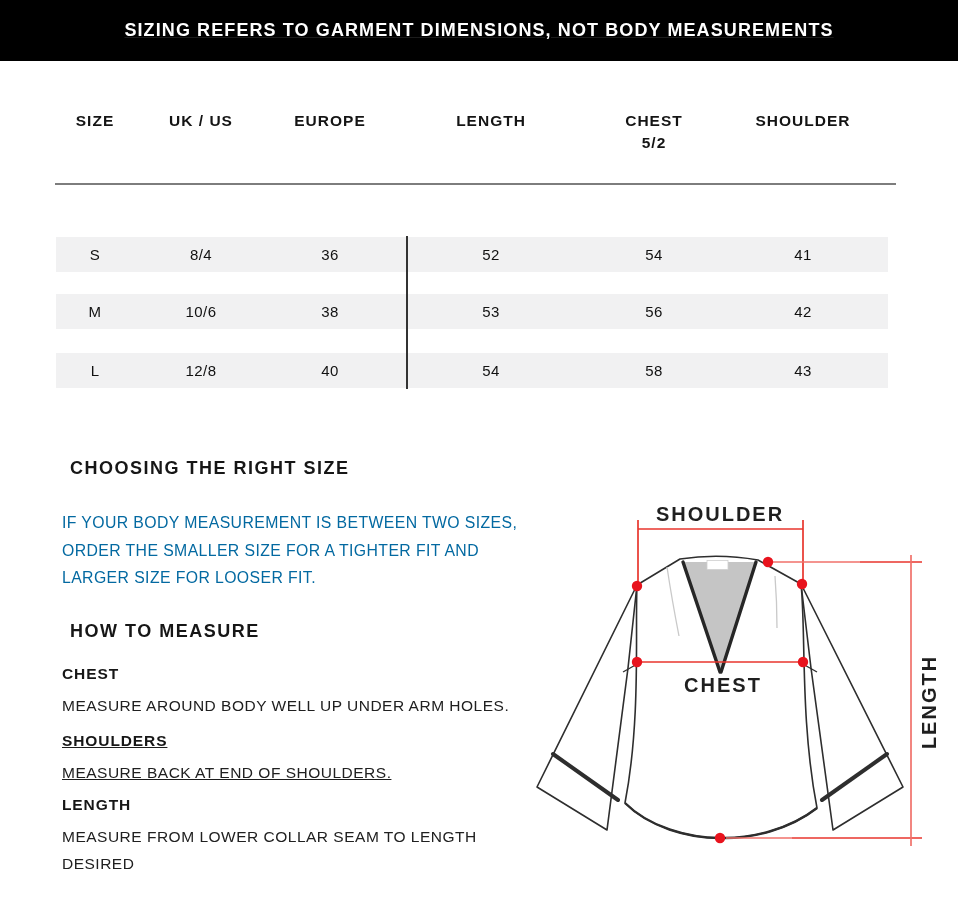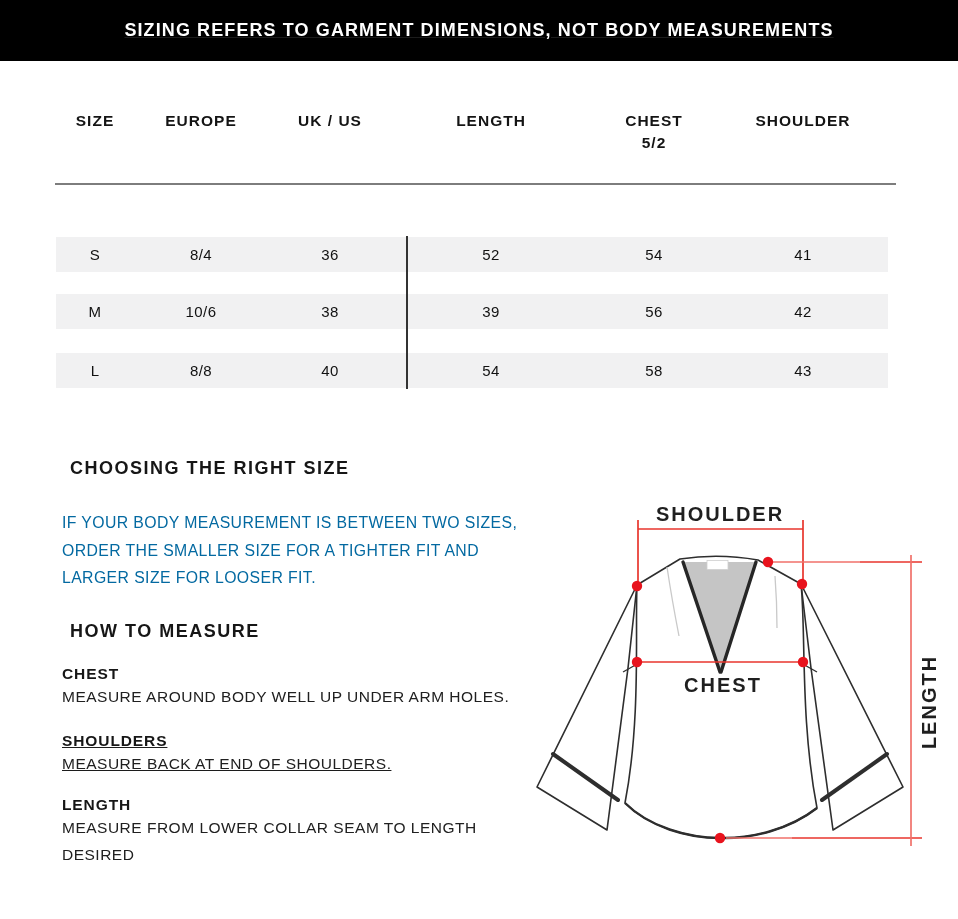--- a/index.html
+++ b/index.html
@@ -28,21 +28,21 @@
   .vdivider{position:absolute;left:406px;top:236px;width:2px;height:153px;background:#333;}
 
   .sec-title{position:absolute;left:70px;font-size:18px;font-weight:700;letter-spacing:1.5px;color:#161616;}
   .choosing-title{top:458px;}
   .choosing-body{position:absolute;left:62px;top:509px;font-size:15.8px;letter-spacing:.4px;
     line-height:27.5px;color:#0369a1;}
   .howto-title{top:621px;}
   .measure-item{position:absolute;left:62px;width:470px;}
   .mi-chest{top:665px;} .mi-shoulders{top:732px;text-decoration:underline;} .mi-length{top:796px;}
   .mi-label{font-size:15.5px;font-weight:700;letter-spacing:.9px;color:#161616;}
-  .mi-desc{font-size:15.5px;letter-spacing:.5px;line-height:27px;color:#202020;max-width:462px;}
+  .mi-desc{margin-top:9px;font-size:15.5px;letter-spacing:.5px;line-height:27px;color:#202020;max-width:462px;}
 
   .diagram{position:absolute;left:530px;top:490px;width:428px;height:410px;}
   .garment{fill:#ffffff;stroke:var(--outline_dark,#2e2e2e);stroke-width:1.6;stroke-linejoin:round;}
   .thickline{stroke:var(--outline_dark,#2e2e2e);stroke-width:4;fill:none;stroke-linecap:round;}
   .thinline{stroke:var(--outline_dark,#2e2e2e);stroke-width:1.4;fill:none;}
   .hemline{stroke:var(--outline_dark,#2e2e2e);stroke-width:2.4;fill:none;}
   .crease{stroke:#c9c9c9;stroke-width:1.3;fill:none;}
   .collar{fill:var(--collar_gray,#c5c5c5);stroke:none;}
   .collar-edge{stroke:#262626;stroke-width:3.4;stroke-linecap:round;}
   .tag{fill:#ffffff;stroke:#cfcfcf;stroke-width:.8;}
@@ -54,22 +54,22 @@
 </style>
 </head>
 <body>
 
 <div class="banner">
   <span>SIZING REFERS TO GARMENT DIMENSIONS, NOT BODY MEASUREMENTS</span>
 </div>
 
 <div class="thead">
   <div class="th">SIZE</div>
+  <div class="th">UK / US</div>
   <div class="th">EUROPE</div>
-  <div class="th">UK / US</div>
   <div class="th">LENGTH</div>
   <div class="th">
     <div>CHEST</div>
     <div>5/2</div>
   </div>
   <div class="th">SHOULDER</div>
 </div>
 
 <div class="rule"></div>
 
@@ -78,27 +78,27 @@
   <div class="td">8/4</div>
   <div class="td">36</div>
   <div class="td">52</div>
   <div class="td">54</div>
   <div class="td">41</div>
 </div>
 <div class="trow row-m">
   <div class="td">M</div>
   <div class="td">10/6</div>
   <div class="td">38</div>
-  <div class="td">39</div>
+  <div class="td">53</div>
   <div class="td">56</div>
   <div class="td">42</div>
 </div>
 <div class="trow row-l">
   <div class="td">L</div>
-  <div class="td">8/8</div>
+  <div class="td">12/8</div>
   <div class="td">40</div>
   <div class="td">54</div>
   <div class="td">58</div>
   <div class="td">43</div>
 </div>
 
 <div class="vdivider"></div>
 
 <div class="sec-title choosing-title">CHOOSING THE RIGHT SIZE</div>
 <div class="choosing-body">

